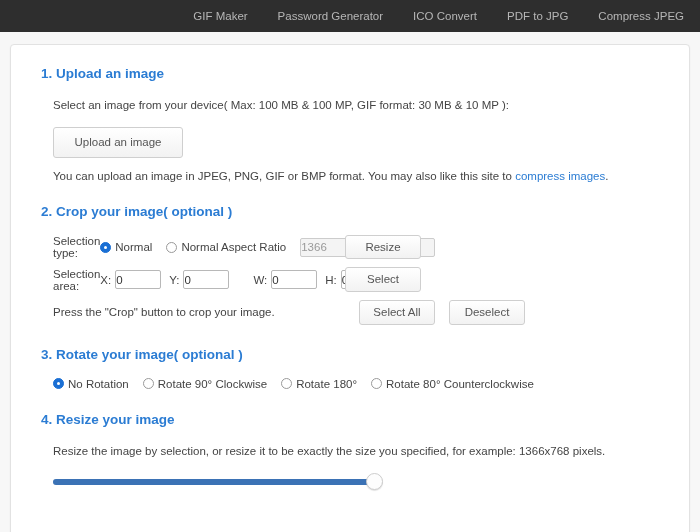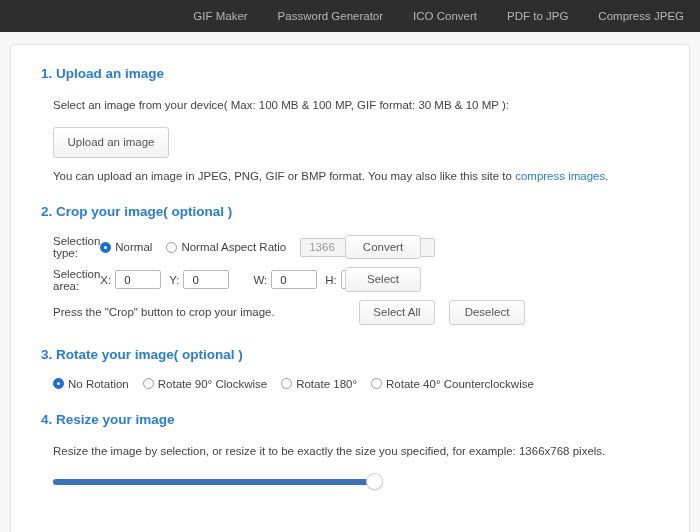--- a/index.html
+++ b/index.html
@@ -109,21 +109,21 @@
     color: #555;
     font-size: 11.5px;
     font-family: "Liberation Sans", sans-serif;
     padding: 6px 14px;
     text-align: center;
     cursor: pointer;
     line-height: 1.1;
   }
   .btn-upload {
     margin-left: 12px;
-    width: 116px;
+    width: 130px;
     padding: 8px 10px;
   }
   .btn-wide { width: 76px; padding: 5px 8px; }
 
   
   .row {
     display: flex;
     align-items: center;
     padding-left: 12px;
     margin-bottom: 8px;
@@ -131,21 +131,21 @@
     color: #444;
   }
 
   input[type="text"] {
     font-family: "Liberation Sans", sans-serif;
     font-size: 11.5px;
     color: #333;
     border: 1px solid #b8b8b8;
     border-radius: 2px;
     height: 19px;
-    padding: 1px 8px;
+    padding: 1px 0;
     background: #fff;
   }
   input[type="text"]:disabled,
   input.disabled {
     background: #f4f4f4;
     color: #9a9a9a;
     border-color: #cccccc;
   }
   .in-ratio { width: 62px; }
   .in-coord { width: 46px; }
@@ -259,21 +259,21 @@
               <span class="radio-label">Normal</span>
             </span>
             <span class="radio-wrap">
               <span class="radio"></span>
               <span class="radio-label">Normal Aspect Ratio</span>
             </span>
             <input type="text" class="in-ratio disabled" disabled="" value="1366" style="">
             <span style="margin:0 4px;">:</span>
             <input type="text" class="in-ratio disabled" disabled="" value="768" style="">
           </div>
-          <button class="btn btn-wide">Convert</button>
+          <button class="btn btn-wide">Resize</button>
         </div>
 
         <div class="crop-line">
           <div class="crop-left">
             <span class="lbl w1">Selection area:</span>
             <span style="margin-right:4px;">X:</span>
             <input type="text" class="in-coord" value="0" style="">
             <span style="margin:0 4px 0 8px;">Y:</span>
             <input type="text" class="in-coord" value="0" style="">
             <span style="margin:0 4px 0 24px;">W:</span>
@@ -305,21 +305,21 @@
         <span class="radio-wrap">
           <span class="radio"></span>
           <span class="radio-label">Rotate 90° Clockwise</span>
         </span>
         <span class="radio-wrap">
           <span class="radio"></span>
           <span class="radio-label">Rotate 180°</span>
         </span>
         <span class="radio-wrap">
           <span class="radio"></span>
-          <span class="radio-label">Rotate 40° Counterclockwise</span>
+          <span class="radio-label">Rotate 80° Counterclockwise</span>
         </span>
       </div>
     </div>
 
     <div class="section">
       <h2 class="step">4. Resize your image</h2>
       <p class="desc">Resize the image by selection, or resize it to be exactly the size you specified, for example: 1366x768 pixels.</p>
 
       <div class="slider-wrap">
         <span class="slider-track"></span>

